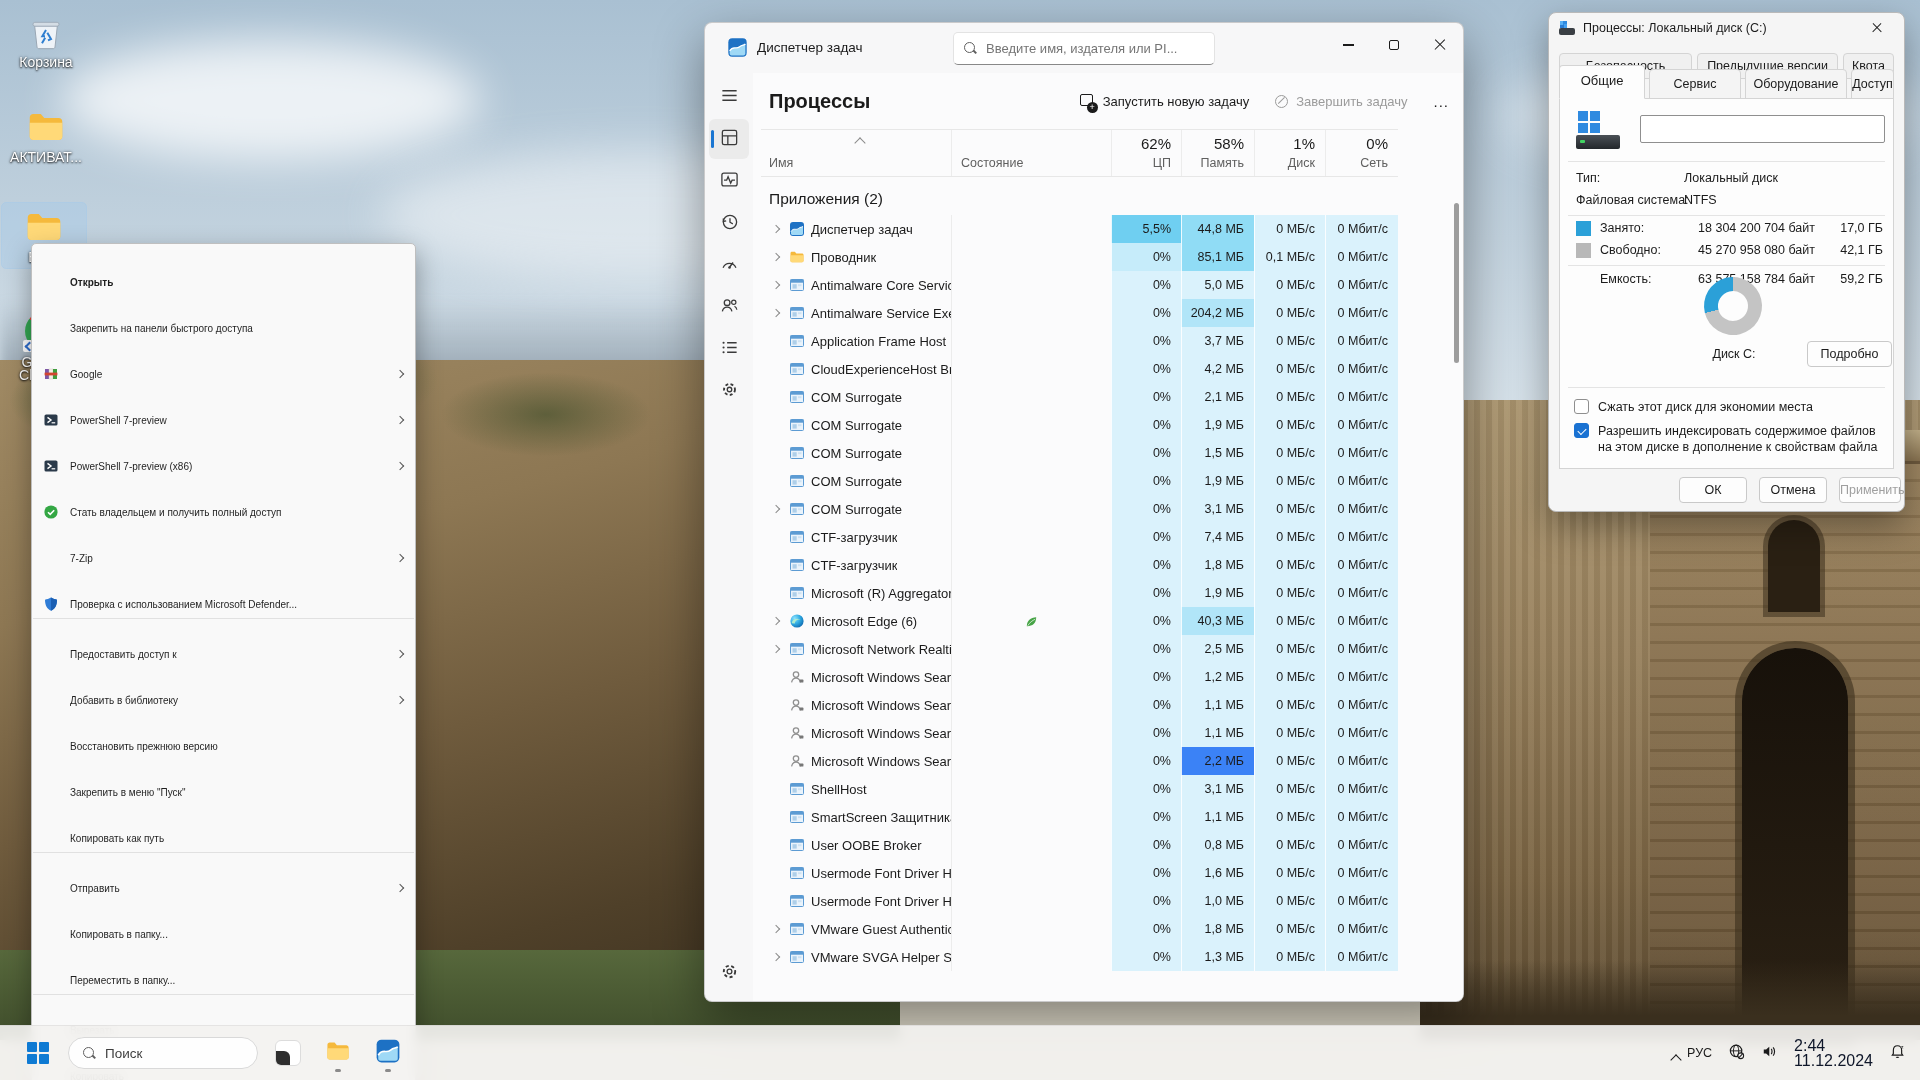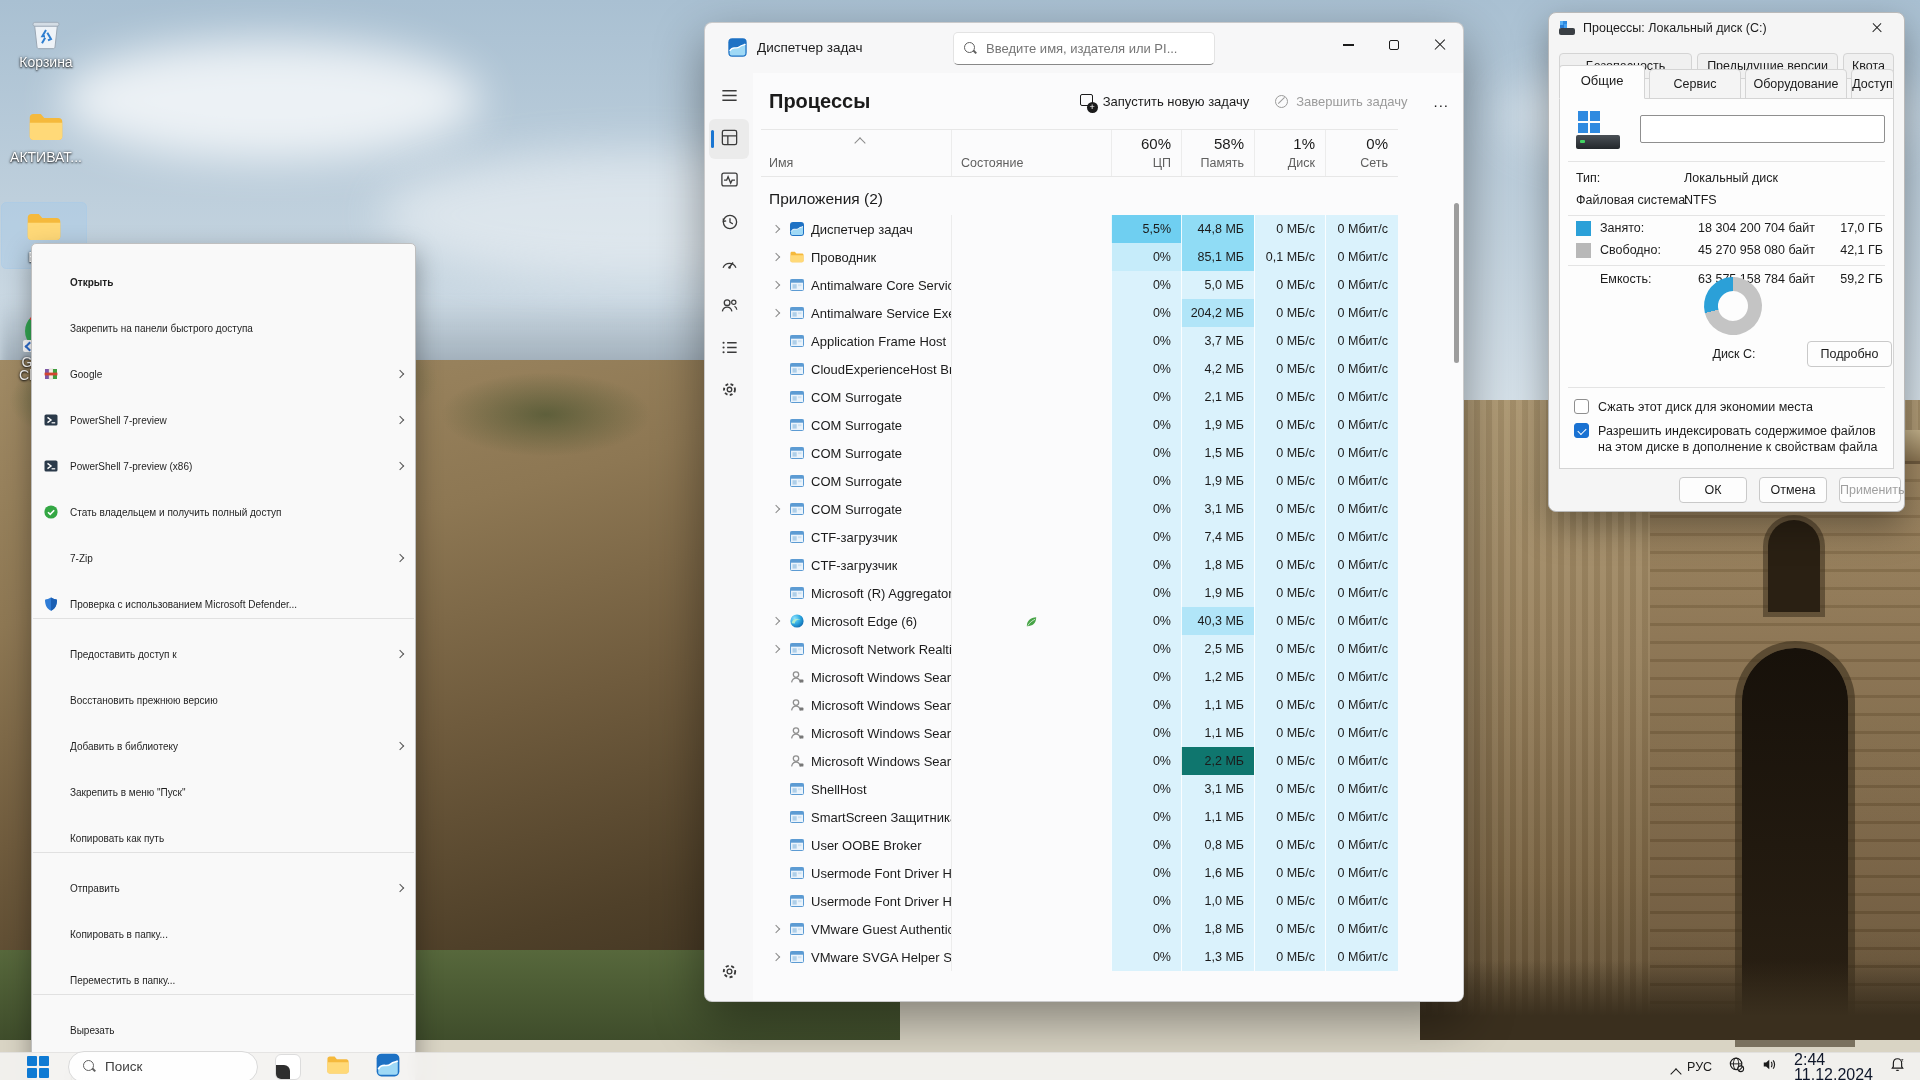--- a/index.html
+++ b/index.html
@@ -148,21 +148,21 @@
   .pd-donut::after { content:""; position:absolute; left:14px; top:14px; width:30px; height:30px; border-radius:50%; background:#fdfdfd; }
   .pd-diskc { position:absolute; left:114px; top:248px; width:120px; text-align:center; }
   .pd-btn { position:absolute; height:26px; background:#fdfdfd; border:1px solid #c9c9c9; border-radius:4px; text-align:center; line-height:24px; font-size:12.5px; }
   .pd-btn.disabled { color:#9f9f9f; }
   .pd-check { position:absolute; left:14px; width:15px; height:15px; border:1px solid #8f8f8f; border-radius:3px; background:#fff; }
   .pd-check.checked { background:#1a72d2; border-color:#1a72d2; }
   .pd-check.checked::after { content:""; position:absolute; left:3px; top:3.5px; width:7px; height:4px; border-left:1.7px solid #fff; border-bottom:1.7px solid #fff; transform:rotate(-45deg); }
   .pd-chklbl { position:absolute; left:38px; right:8px; line-height:16px; }
 
   
-  #taskbar { position:absolute; left:0; bottom:0; width:1920px; height:28px; background:rgba(243,242,240,.92); border-top:1px solid rgba(0,0,0,.06); backdrop-filter:blur(6px); z-index:40; display:flex; align-items:center; }
+  #taskbar { position:absolute; left:0; bottom:0; width:1920px; height:55px; background:rgba(243,242,240,.92); border-top:1px solid rgba(0,0,0,.06); backdrop-filter:blur(6px); z-index:40; display:flex; align-items:center; }
   .tb-left { display:flex; align-items:center; gap:10px; padding-left:18px; }
   .tb-btn { width:40px; height:40px; display:flex; align-items:center; justify-content:center; border-radius:5px; position:relative; }
   .win-logo { width:22px; height:22px; display:grid; grid-template-columns:10px 10px; grid-template-rows:10px 10px; gap:2px; }
   .win-logo i { background:#0e7ad3; border-radius:1px; }
   .tb-search { width:190px; height:32px; background:rgba(255,255,255,.9); border:1px solid #d9d9d9; border-radius:16px; display:flex; align-items:center; gap:9px; padding:0 14px; }
   .tb-search span { font-size:13.5px; color:#3f3f3f; }
   .run-dot { position:absolute; bottom:1px; left:50%; transform:translateX(-50%); width:6px; height:3px; border-radius:2px; background:#8a8a8a; }
   .bw-square { width:26px; height:26px; background:#fff; border:1px solid #dcdcdc; border-radius:6px; position:relative; overflow:hidden; }
   .bw-square::after { content:""; position:absolute; left:0; bottom:0; width:14px; height:14px; background:#2e2e2e; border-radius:0 6px 0 0; }
   .tb-folder svg, .tb-tm svg { width:26px; height:26px; }
@@ -331,21 +331,21 @@
       <div class="tm-table">
         <div class="tm-thead">
           <div class="th c-name">
             <span class="sort-caret"></span>
             <span class="name-lbl">Имя</span>
           </div>
           <div class="th c-status col-sep">
             <span class="name-lbl" style="left:9px;">Состояние</span>
           </div>
           <div class="th c-cpu col-sep">
-            <span class="pct">60%</span>
+            <span class="pct">62%</span>
             <span class="sub">ЦП</span>
           </div>
           <div class="th c-mem col-sep">
             <span class="pct">58%</span>
             <span class="sub">Память</span>
           </div>
           <div class="th c-disk col-sep">
             <span class="pct">1%</span>
             <span class="sub">Диск</span>
           </div>
@@ -688,21 +688,21 @@
                 <span class="row-chev"></span>
                 <span class="row-ico"><svg viewBox="0 0 16 16">
                     <circle cx="7" cy="5.6" r="2.7" fill="none" stroke="#8f8f8f" stroke-width="1.3"></circle>
                     <path d="M2.6 13.4 C3.2 10.4 5 9.2 7 9.2 C9 9.2 10.8 10.4 11.4 13.4" fill="none" stroke="#8f8f8f" stroke-width="1.3"></path>
                     <rect x="10.6" y="10.6" width="3.8" height="3" rx="0.6" fill="#777"></rect>
                   </svg></span>
                 <span class="row-name">Microsoft Windows Search Pr...</span>
               </div>
               <div class="cell c-status col-sep"></div>
               <div class="cell metric c-cpu" style="background: rgb(218, 242, 252);">0%</div>
-              <div class="cell metric c-mem" style="background: #0f766e;">2,2 МБ</div>
+              <div class="cell metric c-mem" style="background: #3b82f6;">2,2 МБ</div>
               <div class="cell metric c-disk" style="background: rgb(218, 242, 252);">0 МБ/с</div>
               <div class="cell metric c-net" style="background: rgb(218, 242, 252);">0 Мбит/с</div>
             </div>
             <div class="prow">
               <div class="cell c-name">
                 <span class="row-chev"></span>
                 <span class="row-ico"><svg viewBox="0 0 16 16">
                     <rect x="1.5" y="2.5" width="13" height="11" rx="1" fill="#eaf3fb" stroke="#5c9bd3" stroke-width="1"></rect>
                     <rect x="1.5" y="2.5" width="13" height="3.2" fill="#5c9bd3"></rect>
                     <rect x="3.5" y="7.2" width="4.2" height="4.4" fill="#aecfe9"></rect>
@@ -940,25 +940,25 @@
             <path d="M8 1.6 C10 2.9 12.2 3.5 14 3.7 C14 9 12 13.1 8 14.7 Z" fill="#1b5fb3"></path>
           </svg></span>
         <span class="cm-lbl">Проверка с использованием Microsoft Defender...</span>
       </div>
       <div class="cm-sep"></div>
       <div class="cm-item">
         <span class="cm-lbl">Предоставить доступ к</span>
         <span class="cm-chev"></span>
       </div>
       <div class="cm-item">
-        <span class="cm-lbl">Восстановить прежнюю версию</span>
-      </div>
-      <div class="cm-item">
         <span class="cm-lbl">Добавить в библиотеку</span>
         <span class="cm-chev"></span>
+      </div>
+      <div class="cm-item">
+        <span class="cm-lbl">Восстановить прежнюю версию</span>
       </div>
       <div class="cm-item">
         <span class="cm-lbl">Закрепить в меню "Пуск"</span>
       </div>
       <div class="cm-item">
         <span class="cm-lbl">Копировать как путь</span>
       </div>
       <div class="cm-sep"></div>
       <div class="cm-item">
         <span class="cm-lbl">Отправить</span>

